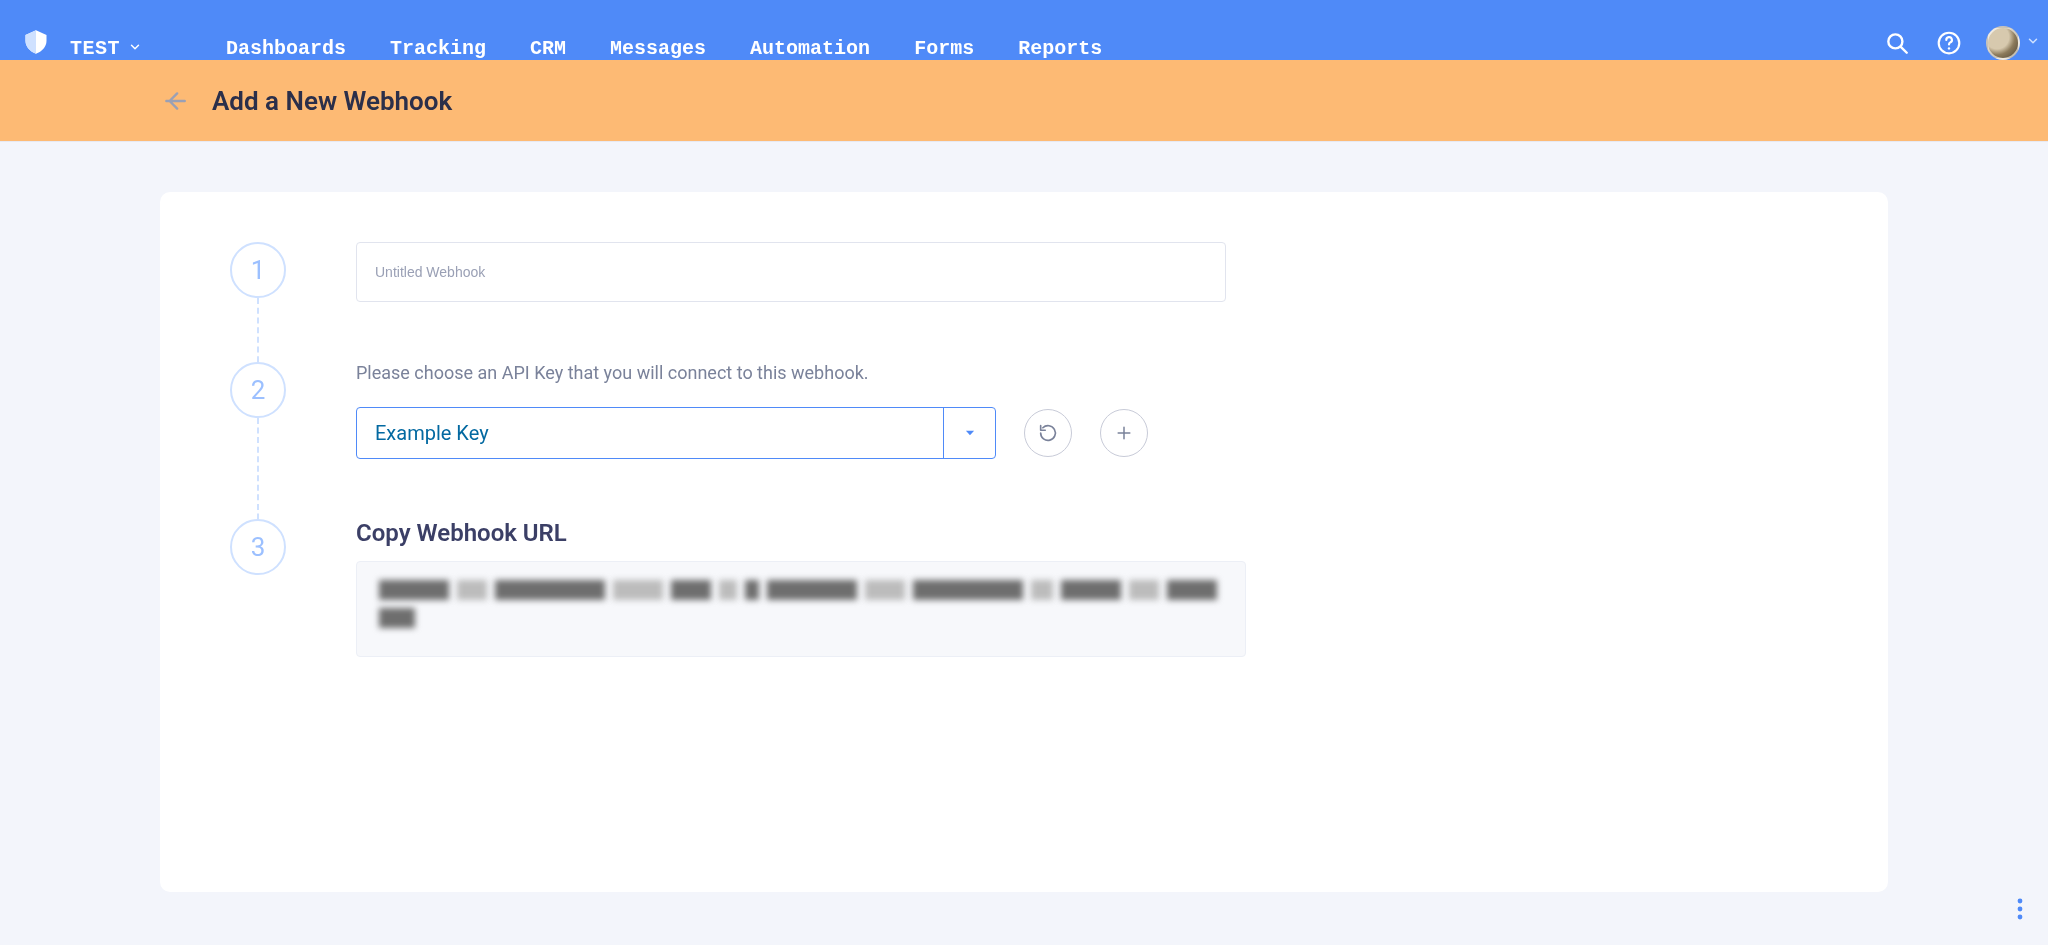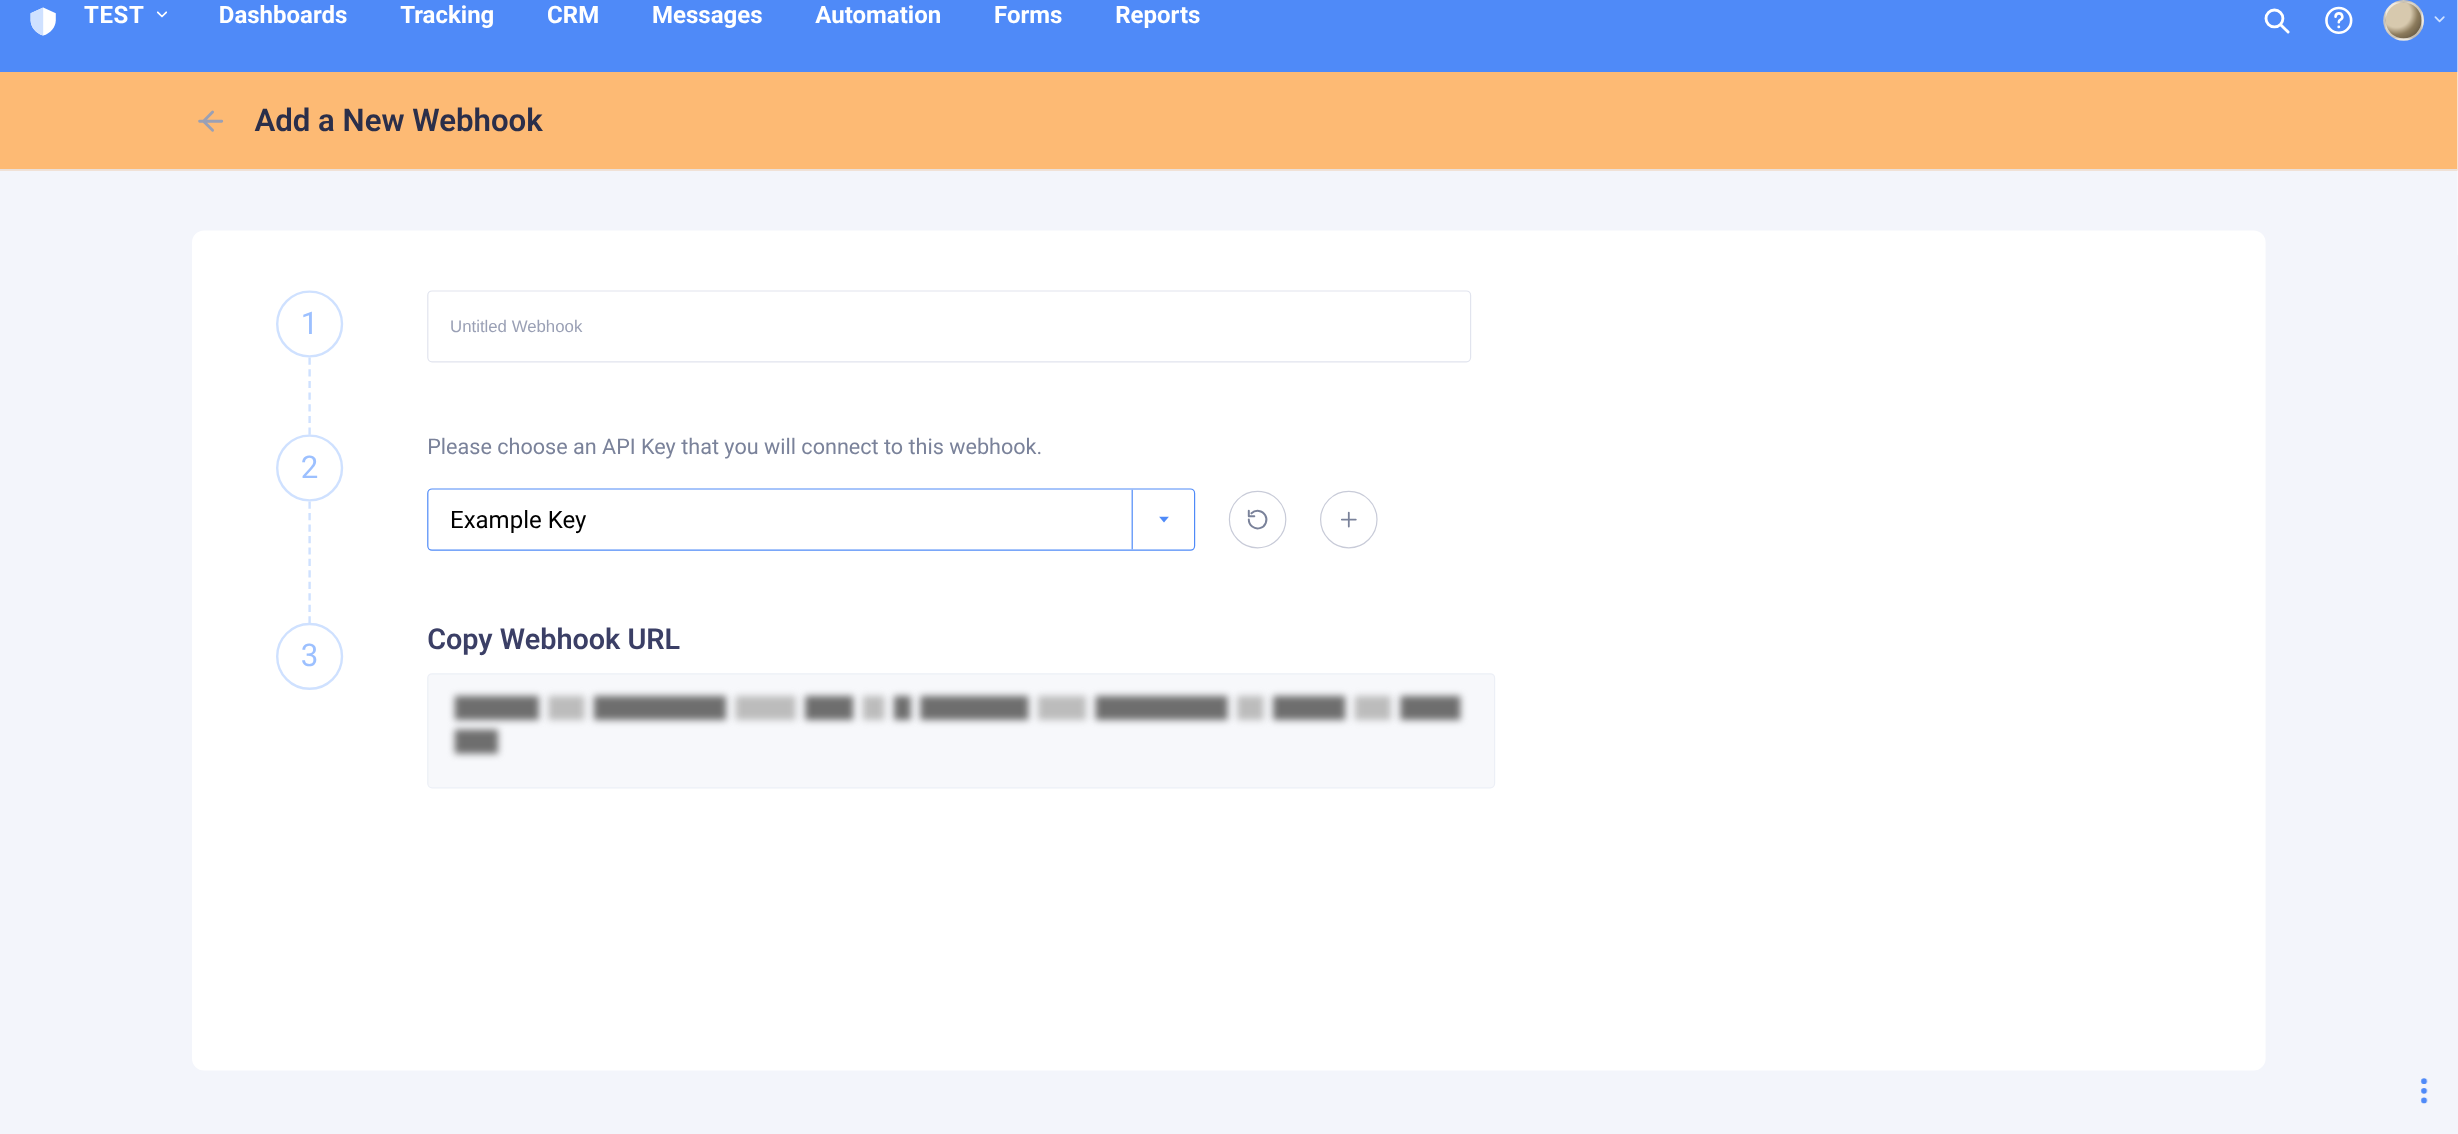--- a/index.html
+++ b/index.html
@@ -10,40 +10,41 @@
     color: #2b2f4a;
     width: 2048px;
     min-height: 945px;
   }
 
   
   .navbar {
     background: #4f8af8;
     height: 60px;
     display: flex;
-    align-items: flex-start;
+    align-items: flex-end;
     padding: 0 8px 0 18px;
     color: #fff;
+    font-family: Liberation Mono, monospace;
   }
   .logo {
     width: 36px; height: 36px;
     margin-right: 16px;
     display:flex; align-items:center; justify-content:center;
   }
   .workspace-switch {
     display: flex;
     align-items: center;
     font-weight: 700;
     font-size: 20px;
     letter-spacing: .5px;
     margin-right: 40px;
     cursor: pointer;
   }
   .workspace-switch .chev { margin-left: 8px; }
-  .nav-items { display: flex; gap: 44px; }
+  .nav-items { display: flex; gap: 44px; margin-left: 44px; }
   .nav-item {
     font-weight: 700;
     font-size: 20px;
     cursor: pointer;
   }
   .nav-right {
     margin-left: auto;
     display: flex;
     align-items: center;
     gap: 22px;
@@ -152,21 +153,21 @@
     border: 1.5px solid #4f8af8;
     border-radius: 4px;
     overflow:hidden;
     cursor:pointer;
   }
   .select-value {
     flex:1;
     display:flex; align-items:center;
     padding: 0 18px;
     font-size: 20px;
-    color:#000000;
+    color:#0369a1;
     text-align:right;
   }
   .select-caret {
     width: 52px;
     border-left: 1.5px solid #4f8af8;
     display:flex; align-items:center; justify-content:center;
   }
   .circle-btn {
     width:48px; height:48px;
     border: 1.5px solid #c8cbd8;

